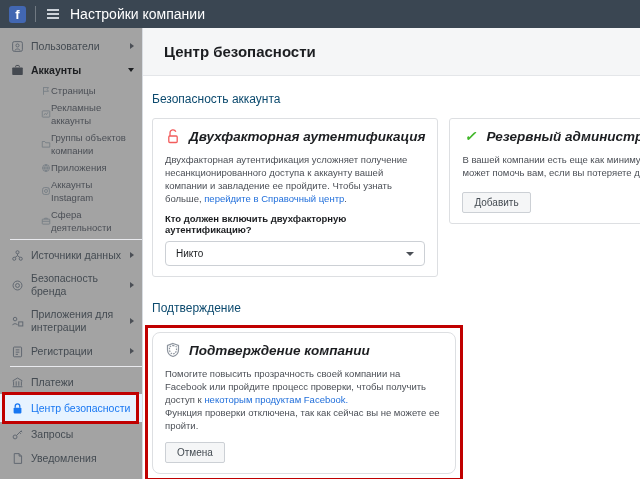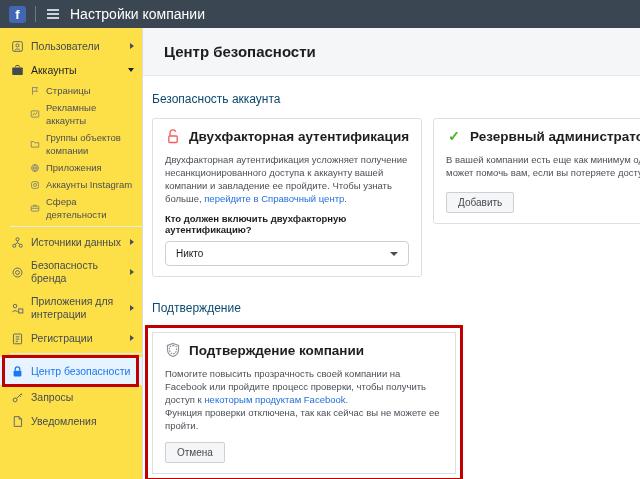--- a/index.html
+++ b/index.html
@@ -10,30 +10,30 @@
   .topbar { height:28px; background:#3a4652; display:flex; align-items:center; padding:0 9px; gap:9px; }
   .fb-logo { width:17px; height:17px; background:#4267b2; border-radius:3px; color:#fff; font-weight:bold;
              font-size:13px; display:flex; align-items:flex-end; justify-content:center; line-height:16px; cursor:pointer; }
   .topbar-sep { width:1px; height:16px; background:rgba(255,255,255,.28); }
   .hamburger { display:flex; flex-direction:column; gap:2px; cursor:pointer; padding:2px; }
   .hamburger i { display:block; width:12px; height:2px; background:#ccd2d9; }
   .topbar-title { color:#fff; font-size:14px; }
 
   
   .app { display:flex; height:451px; }
-  .sidebar { width:143px; flex-shrink:0; border-right:1px solid #d8dce1; background:#fde047; padding-top:6px; overflow:hidden; }
+  .sidebar { width:143px; flex-shrink:0; border-right:1px solid #d8dce1; background:#a3a3a3; padding-top:6px; overflow:hidden; }
   .main { flex:1; background:#fff; overflow:hidden; }
 
   
   .nav-item { display:flex; align-items:center; gap:7px; padding:5px 8px 5px 10px; font-size:10.5px;
               line-height:13px; color:#444b52; cursor:pointer; position:relative; }
   .nav-item .nlabel { flex:1; }
-  .nav-item.bold .nlabel { font-weight:normal; color:#1c1e21; }
-  .nav-sub { display:flex; align-items:center; gap:6px; padding:2px 8px 2px 29px; font-size:9.5px;
-             line-height:13px; color:#4b4f56; cursor:pointer; }
+  .nav-item.bold .nlabel { font-weight:bold; color:#1c1e21; }
+  .nav-sub { display:flex; align-items:center; padding:2px 8px 2px 29px; font-size:9.5px;
+             line-height:13px; color:#4b4f56; cursor:pointer;margin-left:11px; }
   .nav-sub .nlabel { flex:1; }
   .nicon { width:14px; height:14px; flex-shrink:0; display:flex; align-items:center; justify-content:center; }
   .nicon svg { width:13px; height:13px; stroke:#606770; fill:none; stroke-width:1.2; }
   .sicon { width:11px; height:11px; flex-shrink:0; display:flex; align-items:center; justify-content:center; }
   .sicon svg { width:10px; height:10px; stroke:#737b83; fill:none; stroke-width:1.3; }
   .chev-r { width:0; height:0; border-left:4px solid #4b4f56; border-top:3.5px solid transparent; border-bottom:3.5px solid transparent; }
   .chev-d { width:0; height:0; border-top:4px solid #1c1e21; border-left:3.5px solid transparent; border-right:3.5px solid transparent; }
   .nav-divider { height:1px; background:#e9eaee; margin:3px 0 3px 10px; }
   .nav-item.selected { background:#e7f3ff; padding-top:7px; padding-bottom:7px; }
   .nav-item.selected .nlabel { color:#1877f2; }
@@ -41,41 +41,41 @@
                  border:3px solid #c00000; pointer-events:none; }
 
   
   .page-header { height:48px; background:#f5f6f7; border-bottom:1px solid #e4e6e9; display:flex; align-items:center; padding:0 21px; }
   .page-header h1 { font-size:15px; font-weight:bold; color:#1c1e21; }
   .content { padding:16px 0 0 9px; }
   .section-h { font-size:12px; font-weight:normal; color:#0c4a6e; }
 
   .cards-row { display:flex; align-items:flex-start; margin-top:12px; }
   .card { background:#fff; border:1px solid #dddfe2; border-radius:3px; padding:9px 12px 10px; }
-  .card-head { display:flex; align-items:center; gap:8px; }
+  .card-head { display:flex; align-items:center; gap:8px;font-style:italic; }
   .card-title { font-size:13.5px; font-weight:bold; color:#1c1e21; white-space:nowrap; }
   .cicon { width:16px; height:16px; flex-shrink:0; display:flex; align-items:center; justify-content:center; }
   .card-text { font-size:9.5px; line-height:13px; color:#4b4f56; margin-top:9px; }
   .link { color:#216fdb; cursor:pointer; text-decoration:none; }
   .question { font-size:9.5px; font-weight:bold; color:#1c1e21; margin-top:8px; }
   .dropdown { margin-top:6px; height:25px; border:1px solid #ccd0d5; border-radius:4px; background:#fff;
               display:flex; align-items:center; justify-content:space-between; padding:0 10px; font-size:10px;
               color:#1c1e21; cursor:pointer; }
   .caret-d { width:0; height:0; border-top:4.5px solid #4b4f56; border-left:4px solid transparent; border-right:4px solid transparent; }
   .btn { display:inline-block; background:#f5f6f7; border:1px solid #ccd0d5; border-radius:2px;
          font-family:inherit; font-size:10px; color:#444b52; padding:4px 11px; cursor:pointer; }
   .card.two-factor { width:305px; }
   .card.backup { width:250px; margin-left:11px; }
   .nowrap { white-space:nowrap; overflow:hidden; }
   .check-glyph { color:#42b72a; font-size:14px; font-weight:bold; line-height:1; }
   .backup .btn { margin-top:13px; }
 
   .verif-h { margin-top:24px; }
   .ann-card-wrap { margin:10px 0 0 -7px; width:318px; border:3px solid #c00000; padding:4px; }
-  .card.verification { width:100%; border-radius:0; }
+  .card.verification { width:100%; border-radius:8px; }
   .verification .btn { margin-top:10px; }
 </style>
 </head>
 <body>
 
 <div class="screen">
 
   <header class="topbar">
     <div class="fb-logo">
       <span>f</span>
@@ -214,20 +214,28 @@
               <rect x="3" y="2.5" width="10" height="12" rx="1"></rect>
               <path d="M5.8 6h4.5M5.8 8.8h4.5M5.8 11.5h2.8"></path>
             </svg>
         </span>
         <span class="nlabel">Регистрации</span>
         <span class="chev-r"></span>
       </div>
 
       <div class="nav-divider"></div>
 
+      <div class="nav-item">
+        <span class="nicon">
+          <svg viewBox="0 0 16 16">
+              <path d="M2 6l6-3.5L14 6M3.2 6.5v5.5M6.4 6.5v5.5M9.6 6.5v5.5M12.8 6.5v5.5M2 13.2h12"></path>
+            </svg>
+        </span>
+        <span class="nlabel">Платежи</span>
+      </div>
 
       <div class="nav-item selected">
         <span class="nicon">
           <svg viewBox="0 0 16 16">
               <rect x="3.2" y="7" width="9.6" height="7" rx="1" fill="#1877f2" stroke="none"></rect>
               <path d="M5.2 7V5a2.8 2.8 0 0 1 5.6 0v2" stroke="#1877f2" stroke-width="1.6"></path>
             </svg>
         </span>
         <span class="nlabel">Центр безопасности</span>
         <span class="ann-sidebar"></span>

